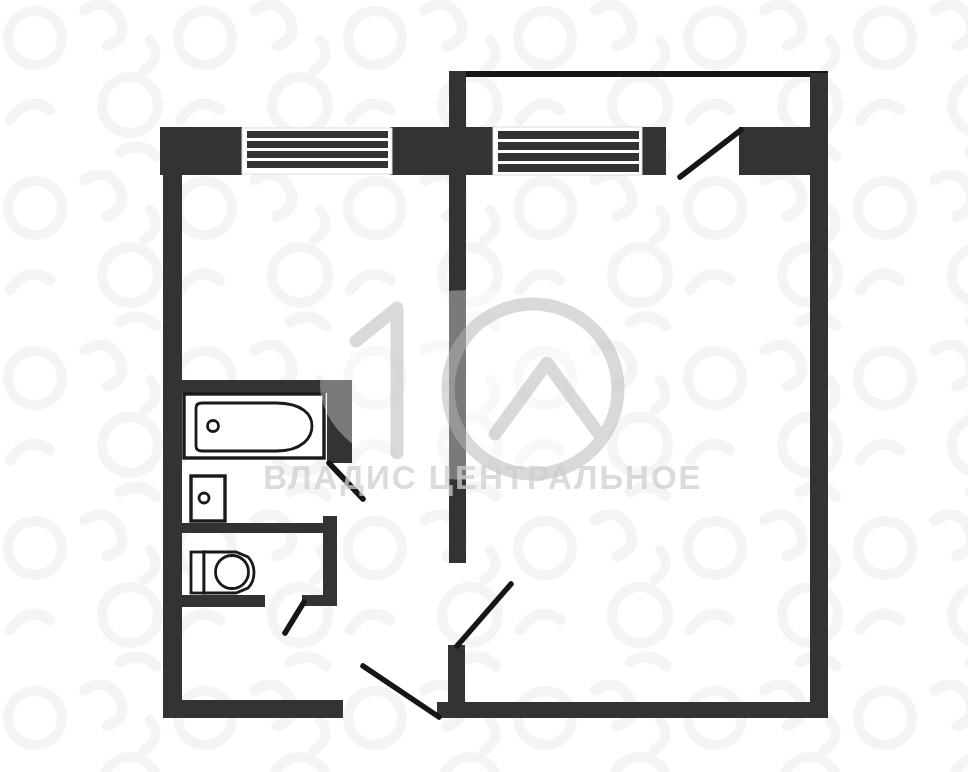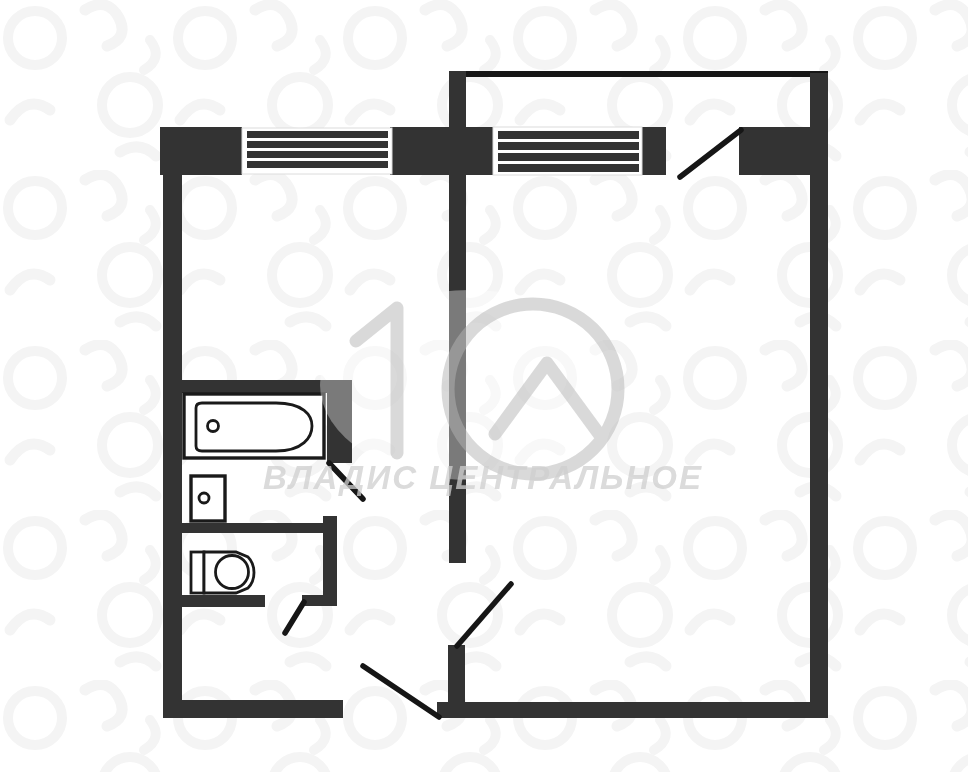--- a/index.html
+++ b/index.html
@@ -7,21 +7,20 @@
     padding: 0;
     background: var(--c-bg, #ffffff);
     font-family: "Liberation Sans", sans-serif;
   }
   .stage {
     position: relative;
     width: 968px;
     height: 772px;
     overflow: hidden;
     background: var(--c-bg, #ffffff);
-    font-style: italic;
   }
   svg { display: block; }
   .wall   { fill: var(--c-wall, #333333); }
   .edge   { fill: var(--c-line, #161616); }
   .winbox { fill: var(--c-bg, #ffffff); stroke: var(--c-window_frame, #dcdcdc); stroke-width: 1; }
   .winbar { fill: var(--c-wall, #333333); }
   .swing  { stroke: var(--c-line, #161616); stroke-width: 5.5; stroke-linecap: round; fill: none; }
   .fix    { stroke: var(--c-fixture, #1a1a1a); fill: var(--c-bg, #ffffff); }
   .fix-thick { stroke-width: 3.4; }
   .fix-thin  { stroke-width: 2.8; }

